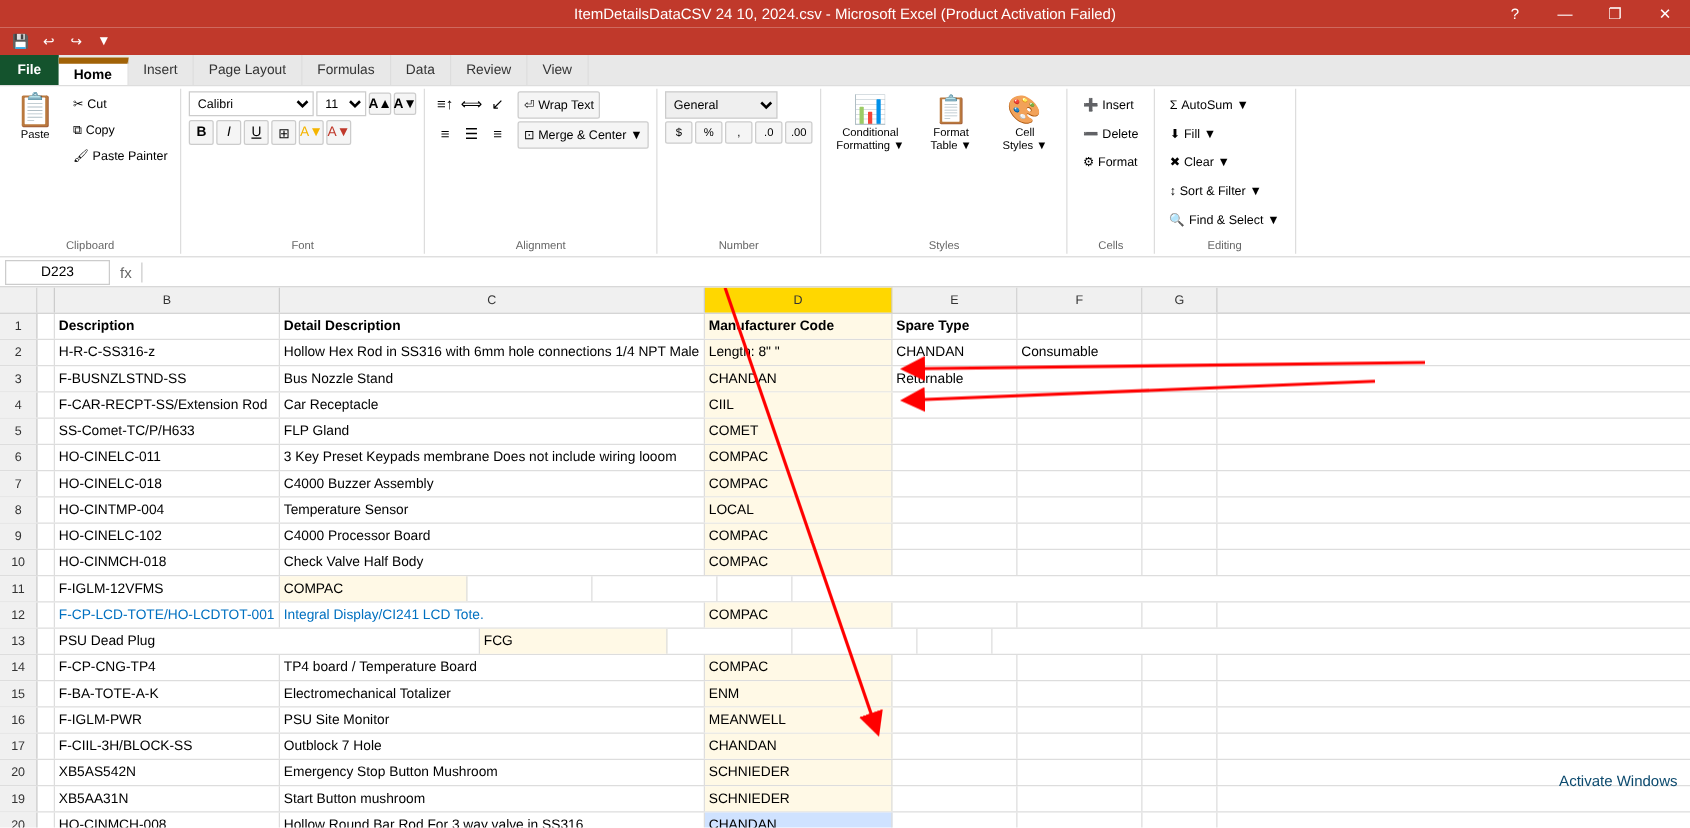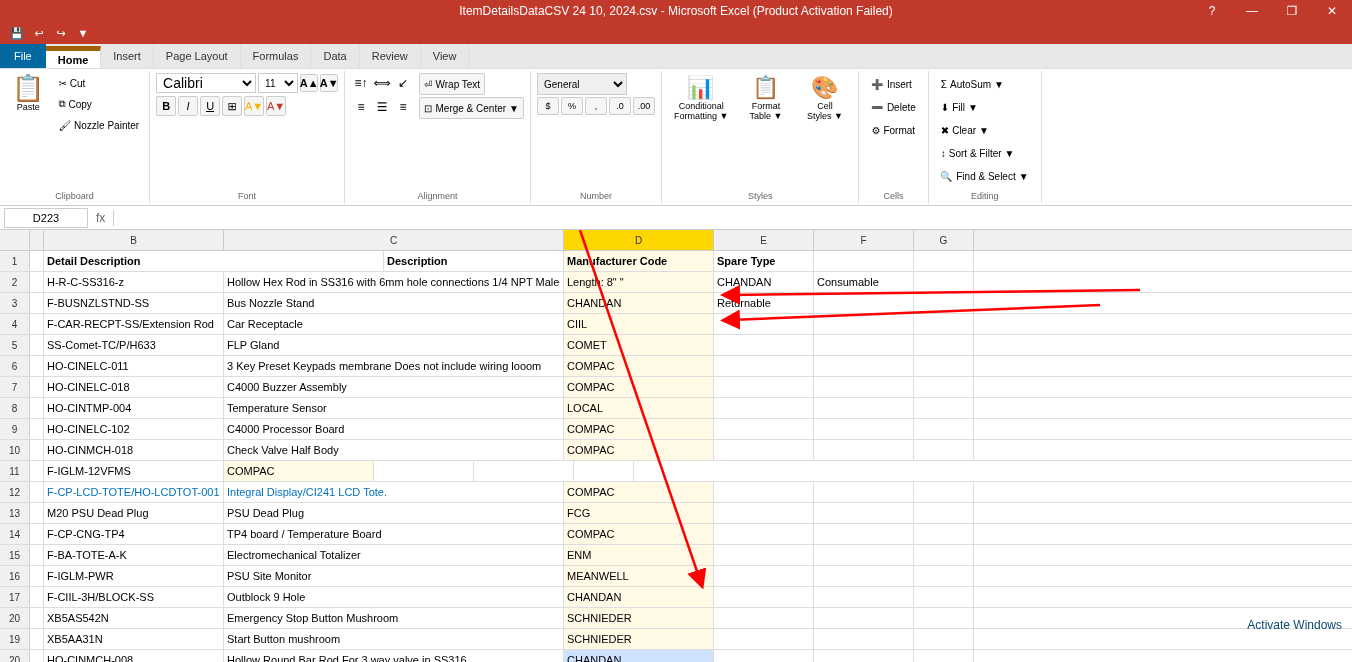--- a/index.html
+++ b/index.html
@@ -70,25 +70,25 @@
       color: #333;
     }
     .ribbon-tab.active {
       background: #fff;
       border-top: 5px solid #a16207;
       color: #000;
       font-weight: bold;
       margin-top: 2px;
     }
     #ribbon-file {
-      background: #0369a1;
+      background: #14532d;
       color: #fff;
       padding: 4px 14px;
       font-size: 11px;
-      font-weight: normal;
+      font-weight: bold;
       cursor: pointer;
       display: flex;
       align-items: center;
     }
 
     #ribbon-content {
       display: flex;
       align-items: stretch;
       background: #fff;
       border-top: 1px solid #ddd;
@@ -153,21 +153,21 @@
     
     .font-row {
       display: flex;
       align-items: center;
       gap: 2px;
       margin-bottom: 1px;
     }
     .font-select {
       width: 100px;
       height: 20px;
-      font-size: 14px;
+      font-size: 10px;
       border: 1px solid #ccc;
       padding: 0 2px;
       background: #fff;
     }
     .font-size-select {
       width: 40px;
       height: 20px;
       font-size: 10px;
       border: 1px solid #ccc;
       padding: 0 2px;
@@ -461,21 +461,21 @@
           <div class="ribbon-btn-small">
             <span>✂</span>
             <span>Cut</span>
           </div>
           <div class="ribbon-btn-small">
             <span>⧉</span>
             <span>Copy</span>
           </div>
           <div class="ribbon-btn-small">
             <span>🖌</span>
-            <span>Nozzle Painter</span>
+            <span>Paste Painter</span>
           </div>
         </div>
       </div>
       <div class="ribbon-group-label">Clipboard</div>
     </div>
 
     <div class="ribbon-group" style="min-width:120px;">
       <div class="ribbon-group-content" style="flex-direction:column;align-items:flex-start;gap:2px;">
         <div class="font-row">
           <select class="font-select">
@@ -622,22 +622,22 @@
     <div class="col-header col-e">E</div>
     <div class="col-header col-f">F</div>
     <div class="col-header col-g">G</div>
   </div>
 
   <div id="sheet-body" style="height:calc(100% - 20px);overflow:auto;">
 
   <div class="sheet-row">
         <div class="row-num">1</div>
         <div class="cell col-a"></div>
+        <div class="cell col-b  bold-text">Description</div>
         <div class="cell col-c bold-text">Detail Description</div>
-        <div class="cell col-b  bold-text">Description</div>
         <div class="cell col-d active-col bold-text">Manufacturer Code</div>
         <div class="cell col-e bold-text">Spare Type</div>
         <div class="cell col-f"></div>
         <div class="cell col-g"></div>
       </div>
       <div class="sheet-row">
         <div class="row-num">2</div>
         <div class="cell col-a"></div>
         <div class="cell col-b">H-R-C-SS316-z</div>
         <div class="cell col-c">Hollow Hex Rod in SS316 with 6mm hole connections 1/4 NPT Male</div>
@@ -741,21 +741,20 @@
         <div class="cell col-b blue-text">F-CP-LCD-TOTE/HO-LCDTOT-001</div>
         <div class="cell col-c blue-text ">Integral Display/CI241 LCD Tote.</div>
         <div class="cell col-d active-col">COMPAC</div>
         <div class="cell col-e"></div>
         <div class="cell col-f"></div>
         <div class="cell col-g"></div>
       </div>
       <div class="sheet-row">
         <div class="row-num">13</div>
         <div class="cell col-a"></div>
-        <div class="cell col-b">M20 PSU Dead Plug</div>
         <div class="cell col-c">PSU Dead Plug</div>
         <div class="cell col-d active-col">FCG</div>
         <div class="cell col-e"></div>
         <div class="cell col-f"></div>
         <div class="cell col-g"></div>
       </div>
       <div class="sheet-row">
         <div class="row-num">14</div>
         <div class="cell col-a"></div>
         <div class="cell col-b">F-CP-CNG-TP4</div>
@@ -782,21 +781,21 @@
         <div class="cell col-c">PSU Site Monitor</div>
         <div class="cell col-d active-col">MEANWELL</div>
         <div class="cell col-e"></div>
         <div class="cell col-f"></div>
         <div class="cell col-g"></div>
       </div>
       <div class="sheet-row">
         <div class="row-num">17</div>
         <div class="cell col-a"></div>
         <div class="cell col-b">F-CIIL-3H/BLOCK-SS</div>
-        <div class="cell col-c">Outblock 9 Hole</div>
+        <div class="cell col-c">Outblock 7 Hole</div>
         <div class="cell col-d active-col">CHANDAN</div>
         <div class="cell col-e"></div>
         <div class="cell col-f"></div>
         <div class="cell col-g"></div>
       </div>
       <div class="sheet-row">
         <div class="row-num">20</div>
         <div class="cell col-a"></div>
         <div class="cell col-b">XB5AS542N</div>
         <div class="cell col-c">Emergency Stop Button Mushroom</div>

